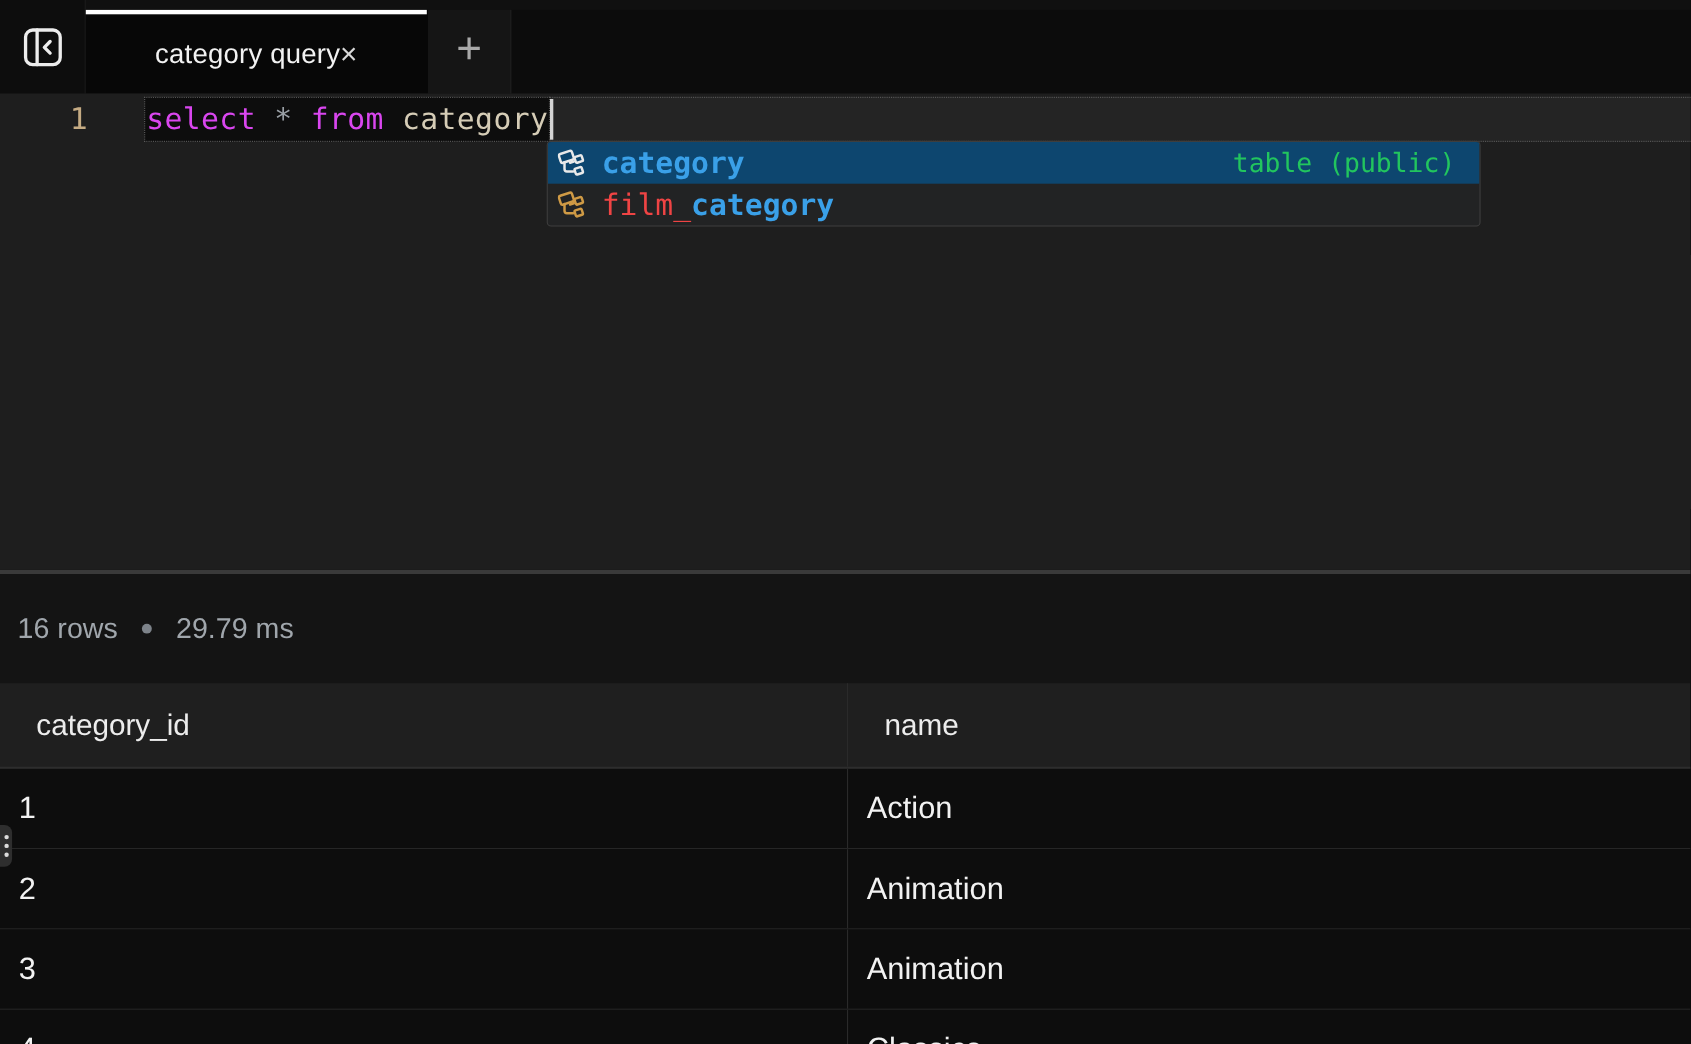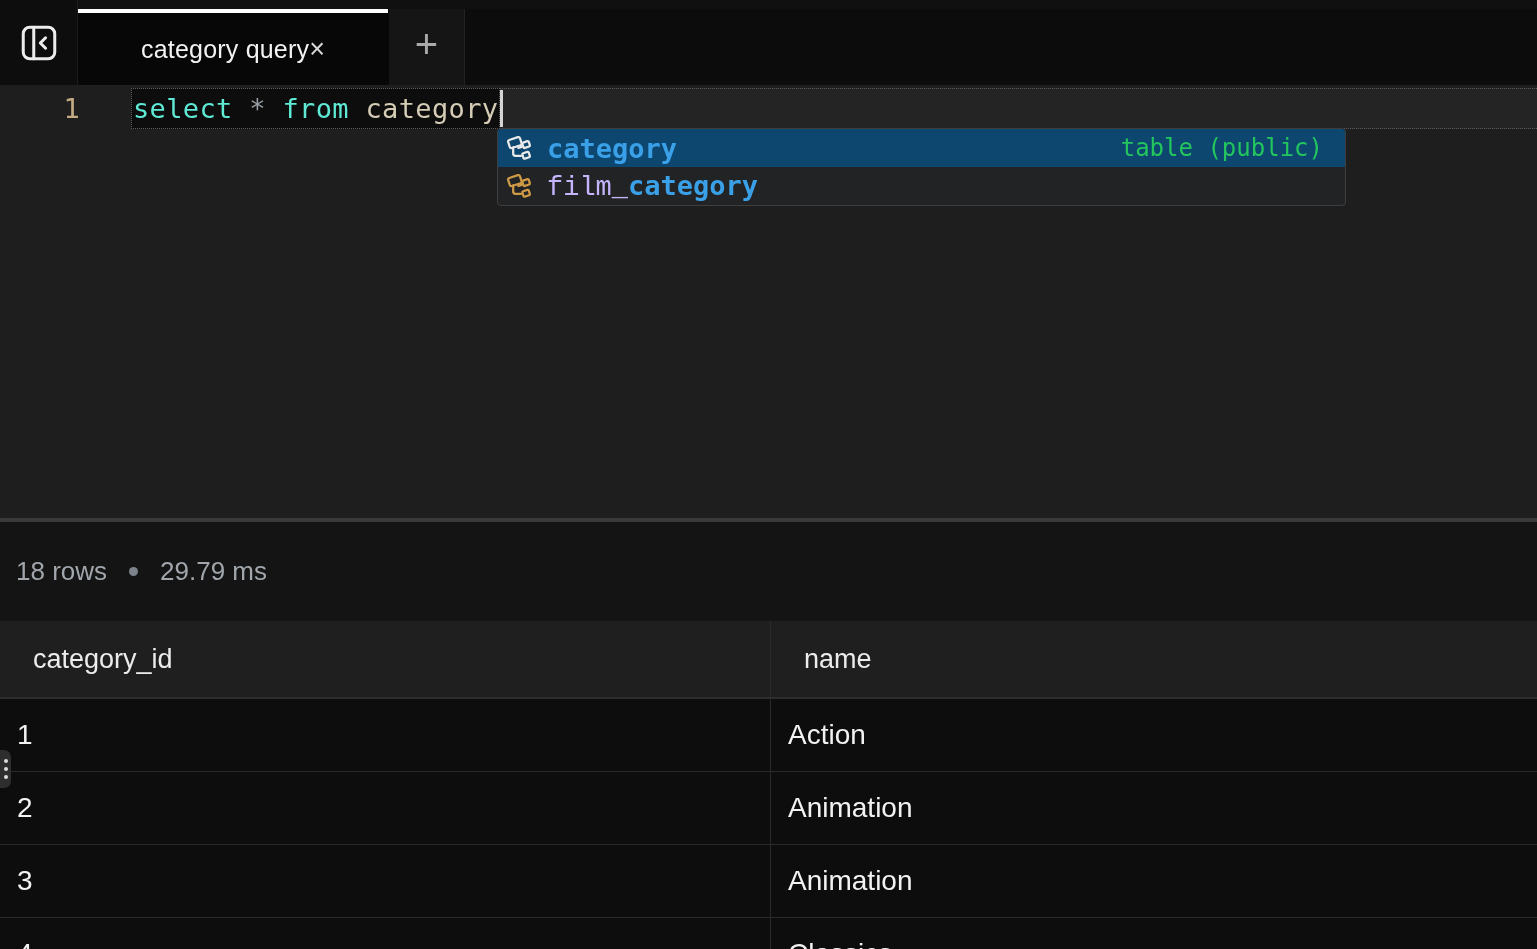--- a/index.html
+++ b/index.html
@@ -41,35 +41,35 @@
     display: flex; align-items: stretch; font-size: 27px; letter-spacing: 0.35px;
   }
   .gutter {
     width: 131px; text-align: right; padding-right: 51px; color: #c5ab83;
     line-height: 41px; flex: none;
   }
   .code-box {
     background: #0d0d0d; border: 1px dotted #5e5e5e; line-height: 39px;
     display: flex; align-items: center; padding: 0 1px; white-space: pre;
   }
-  .tok-keyword { color: #5eead4; text-align: right; }
+  .tok-keyword { color: #d946ef; text-align: right; }
   .tok-operator { color: #9aa0a6; }
   .tok-identifier { color: #d5ccb6; }
   .caret { width: 3px; height: 37px; background: #d4d4d4; margin-top: 2px; flex: none; }
 
   
   .autocomplete {
     position: absolute; left: 497px; top: 43px; width: 849px;
     background: #222324; border: 1px solid #3e3e3e; border-radius: 4px;
     font-size: 27px; overflow: hidden; z-index: 10;
   }
   .ac-row { height: 38px; display: flex; align-items: center; cursor: pointer; }
   .ac-row.selected { background: #0d466f; }
   .ac-icon { width: 27px; height: 27px; margin: 0 13px 0 9px; flex: none; }
-  .ac-plain { color: #c4b5fd; font-family: Liberation Mono, monospace; }
+  .ac-plain { color: #ef4444; }
   .ac-match { color: #3aa0e8; font-weight: bold; }
   .ac-detail { margin-left: auto; padding-right: 22px; font-size: 24px; color: #22c55e; }
 
   
   .splitter { height: 4px; background: #3a3a3a; cursor: row-resize; }
 
   
   .results-toolbar {
     height: 99px; background: #141414; display: flex; align-items: center; padding-left: 16px;
     font-size: 26px; color: #a0a6ac;
@@ -148,21 +148,21 @@
   </svg>
           <span><span class="ac-plain">film_</span><span class="ac-match">category</span></span>
         </div>
       </div>
   </div>
 </section>
 
 <div class="splitter"></div>
 
 <section class="results-toolbar">
-  <span>18 rows</span>
+  <span>16 rows</span>
   <span class="dot-sep"></span>
   <span>29.79 ms</span>
 </section>
 
 <section class="grid">
   <div class="grid-header">
       <div class="th col-0">category_id</div>
       <div class="th col-1">name</div>
     </div>
   <div>

